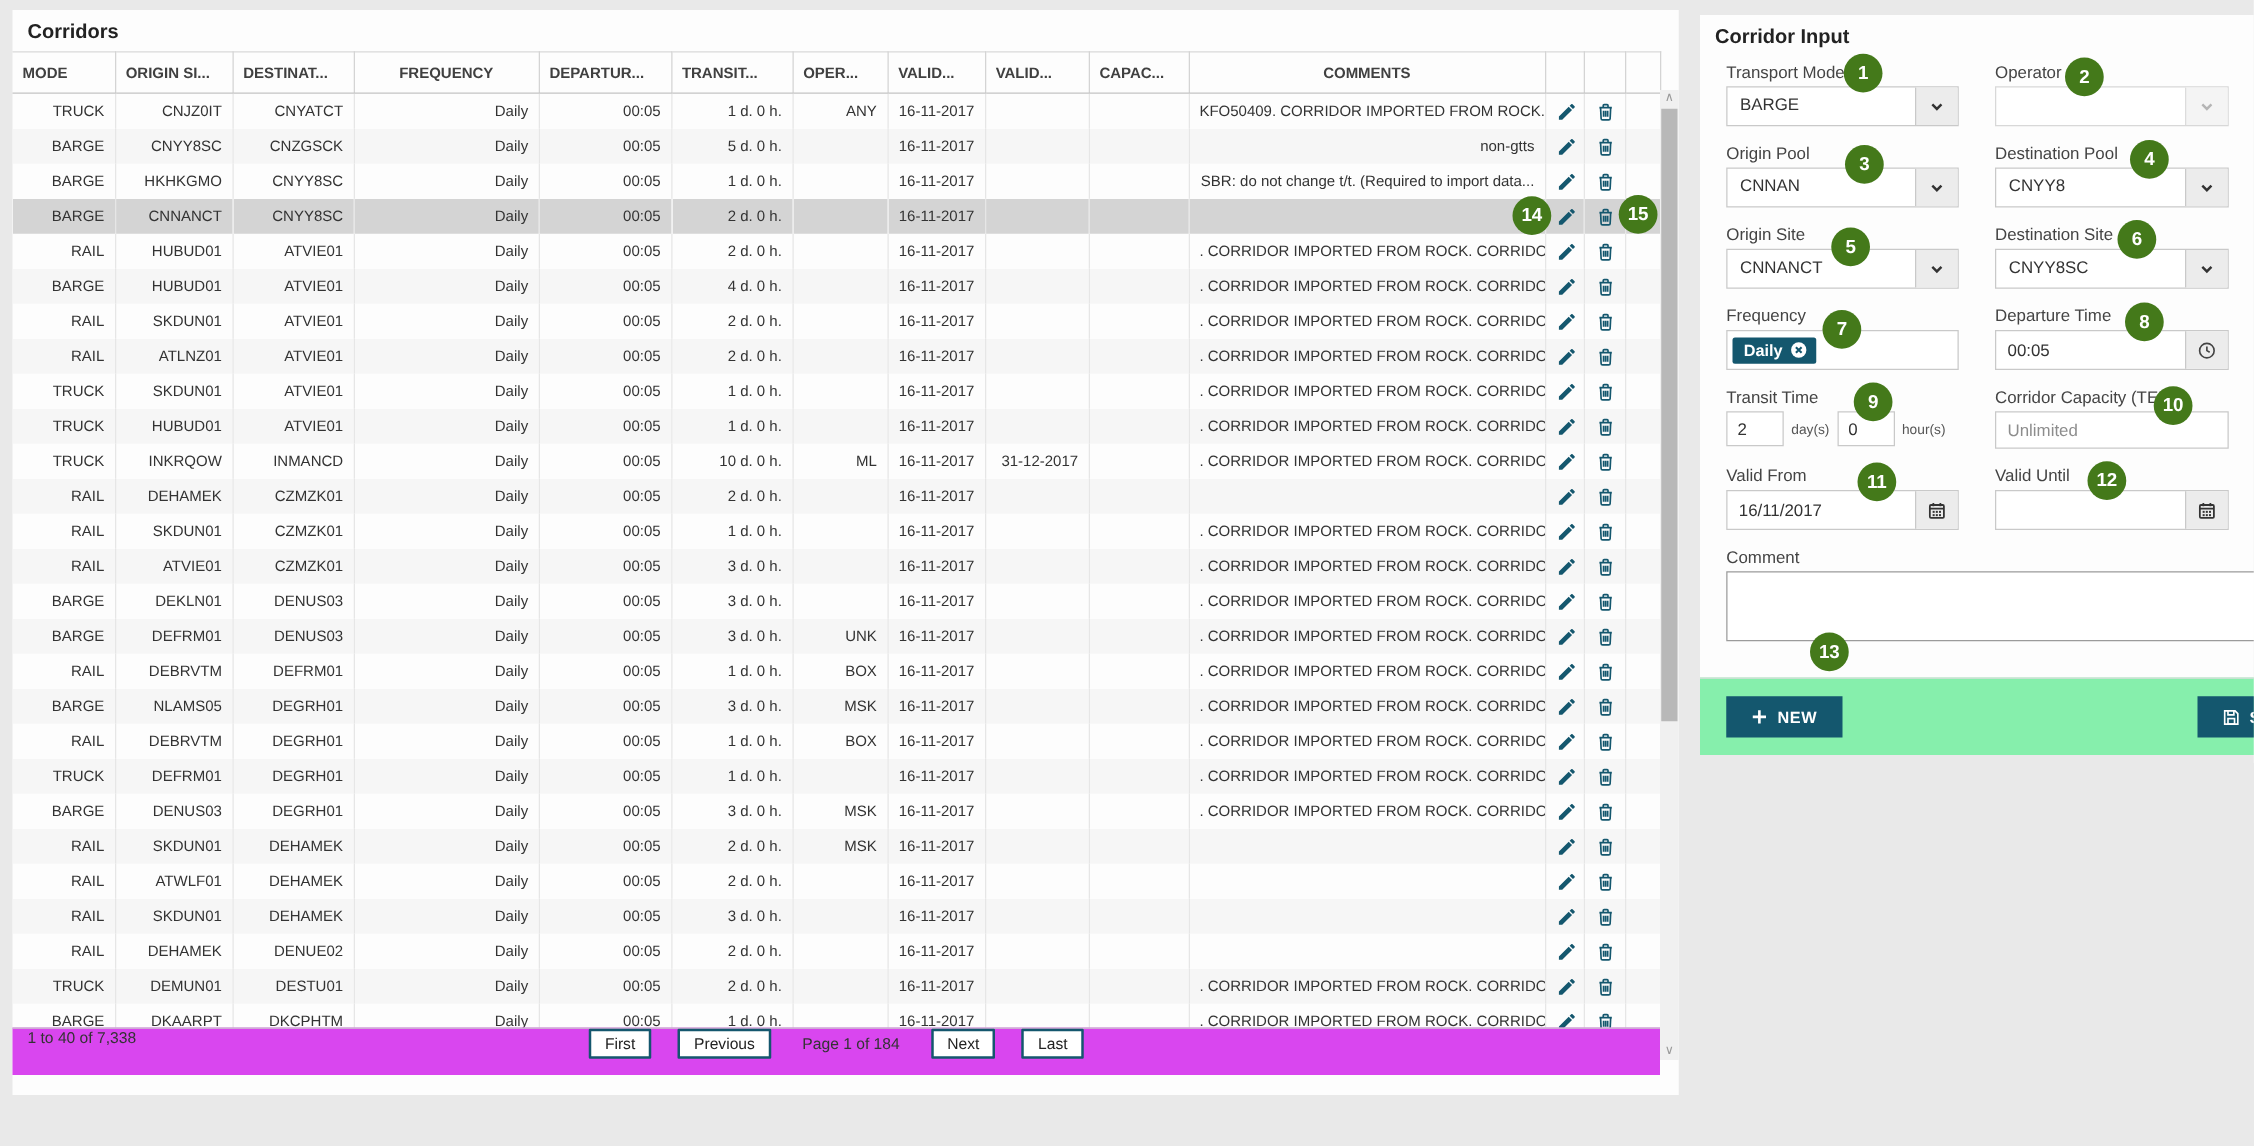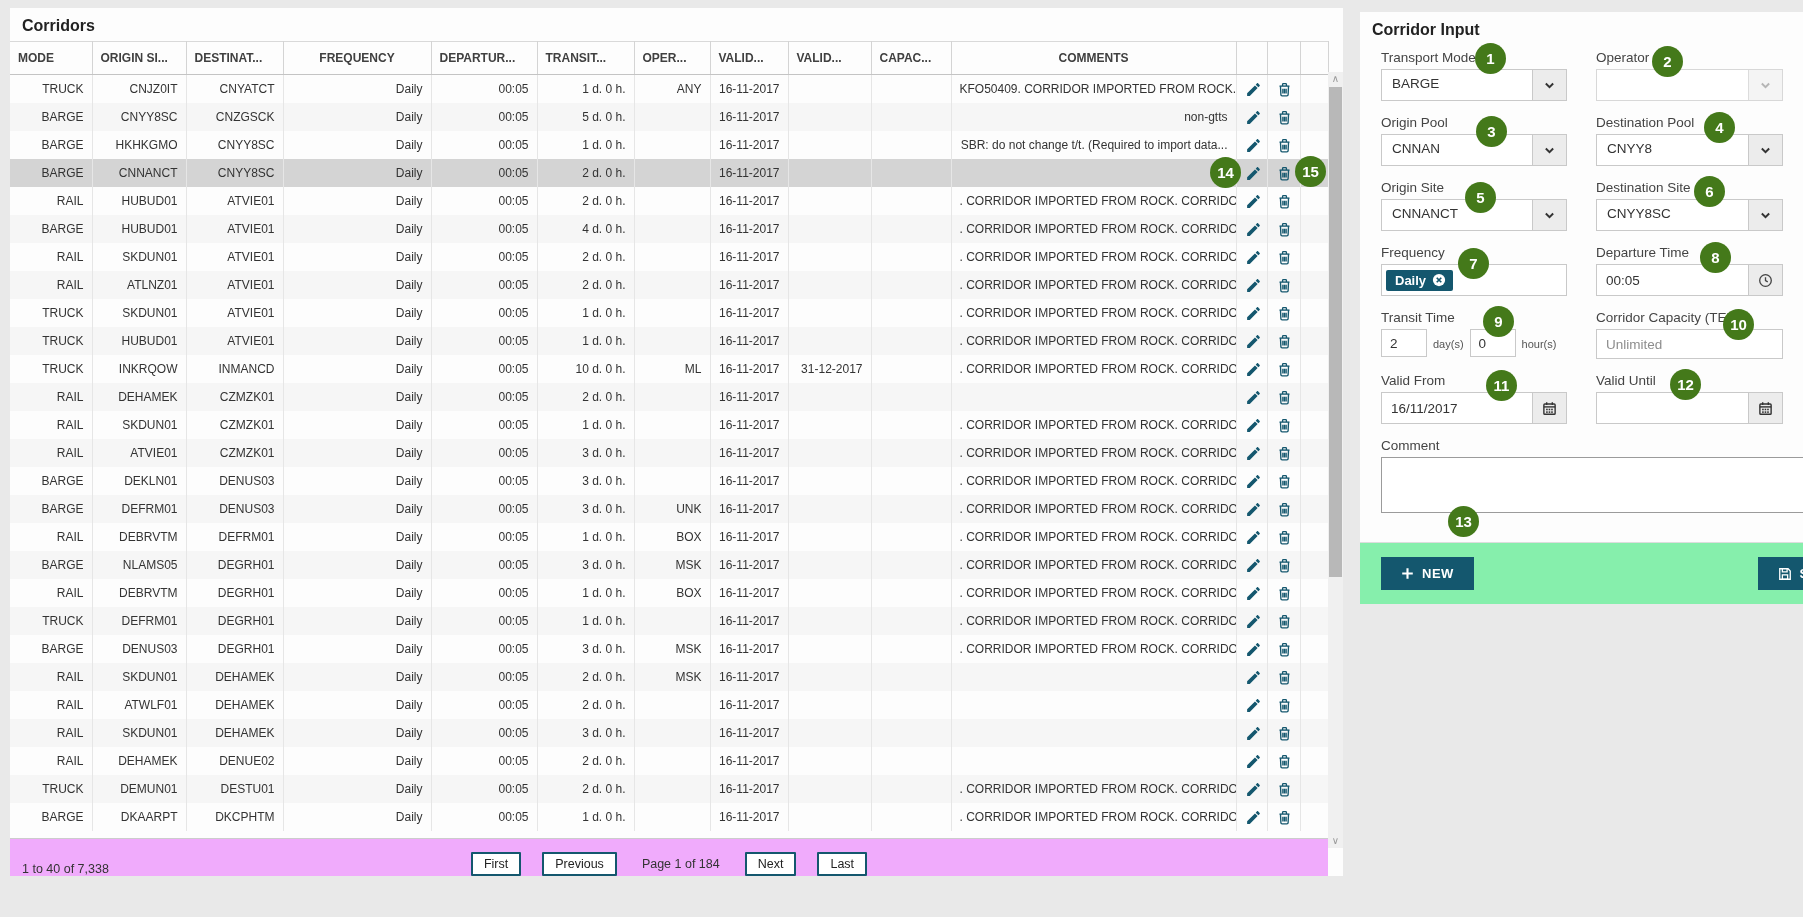--- a/index.html
+++ b/index.html
@@ -32,22 +32,22 @@
   td.icon-cell{text-align:center;padding:0 4px;cursor:pointer;}
   td.icon-cell svg{vertical-align:middle;}
   
   .vscroll{position:absolute;right:0;top:64px;width:15px;height:776px;background:#f0f0f0;}
   .vscroll .arrow{position:absolute;left:0;width:15px;height:14px;color:#999;font-size:10px;line-height:14px;text-align:center;}
   .vscroll .arrow.up{top:0;}
   .vscroll .arrow.down{bottom:0;}
   .vscroll .thumb{position:absolute;left:1px;top:15px;width:13px;height:490px;background:#b8b8b8;}
   
   .table-footer{
-    position:absolute;left:0;bottom:0;width:1318px;height:37px;
-    border-top:1px solid #ccc;display:flex;align-items:flex-end;justify-content:center;background:#f0abfc;
+    position:absolute;left:0;bottom:16px;width:1318px;height:37px;
+    border-top:1px solid #ccc;display:flex;align-items:flex-start;justify-content:center;background:#d946ef;
   }
   .range-text{position:absolute;left:12px;font-size:12.5px;color:#333;}
   .pager{display:flex;align-items:center;gap:21px;}
   .pager-btn{
     background:#fff;border:2px solid #14576e;color:#222;font-size:12.5px;
     padding:3px 11px;border-radius:1px;cursor:pointer;font-family:inherit;
   }
   .pager-text{font-size:12.5px;color:#333;margin:0 4px;}
   
   #input-panel{left:1360px;top:12px;width:512px;height:592px;}

